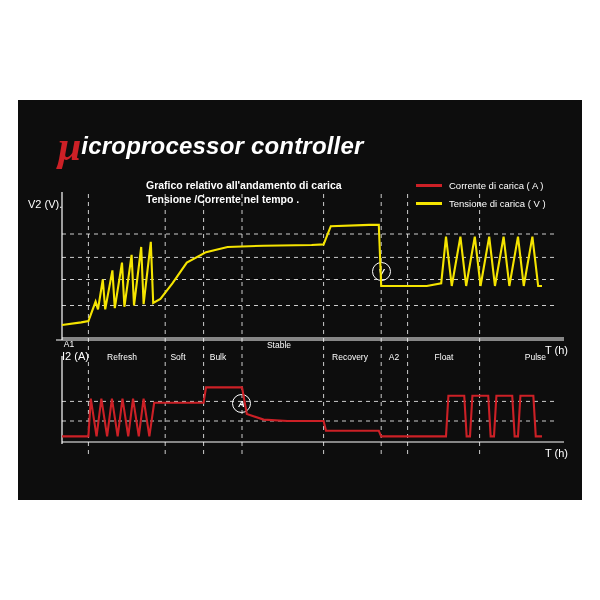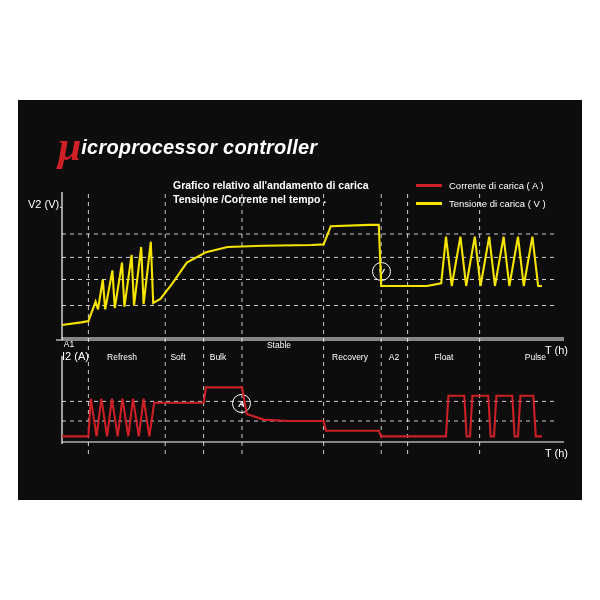--- a/index.html
+++ b/index.html
@@ -39,34 +39,33 @@
     font-weight: bold;
     font-size: 42px;
     color: #cc2026;
     line-height: 1;
     vertical-align: -6px;
   }
   .title-text {
     font-family: "Liberation Sans", sans-serif;
     font-weight: bold;
     font-style: italic;
-    font-size: 20px;
+    font-size: 24px;
     color: #ffffff;
     letter-spacing: .2px;
   }
   .subtitle {
     position: absolute;
     left: 128px;
     top: 78px;
     color: #ffffff;
     font-size: 10.5px;
     font-weight: bold;
     line-height: 14px;
     white-space: pre-line;
-    margin-left: 27px;
   }
   .legend {
     position: absolute;
     left: 398px;
     top: 78px;
   }
   .legend-row {
     display: flex;
     align-items: center;
     height: 15px;

